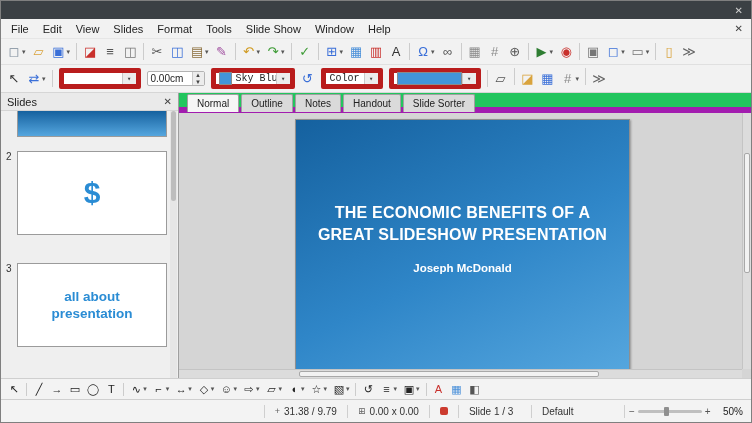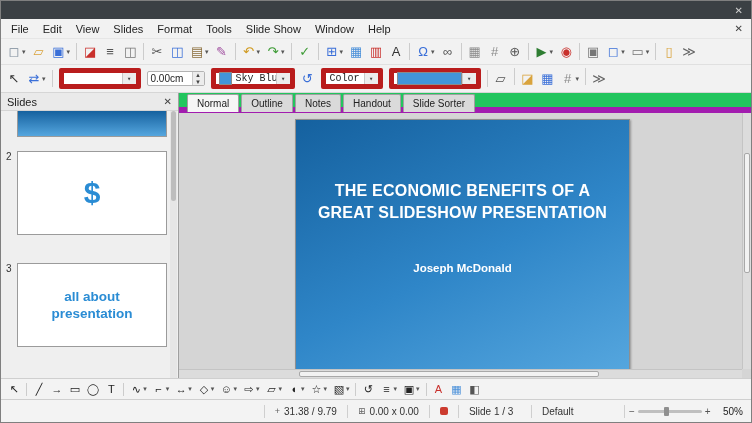--- a/index.html
+++ b/index.html
@@ -74,21 +74,21 @@
   .main { flex:1; display:flex; flex-direction:column; background:#d5d5d5; position:relative; }
   .tabstrip { height:20px; display:flex; align-items:flex-start; padding-left:8px;
               background:#22c55e; border-bottom:6px solid #a21caf; }
   .tab { font-size:10px; padding:3px 9px; background:#dadada; border:1px solid #a0a0a0;
          border-bottom:none; margin-right:2px; border-radius:2px 2px 0 0; position:relative; top:1px; }
   .tab.active { background:#f6f6f6; }
 
   .canvas { flex:1; position:relative; overflow:hidden; }
   .slide { position:absolute; left:116px; top:6px; width:335px; height:252px;
            border:1px solid #8f8f8f; box-shadow:1px 1px 2px rgba(0,0,0,0.3); }
-  .slide-title { position:absolute; top:60px; left:10px; right:10px; text-align:center;
+  .slide-title { position:absolute; top:82px; left:10px; right:10px; text-align:center;
                  color:#fff; font-weight:bold; font-size:16px; line-height:22px; letter-spacing:0.2px; }
   .slide-subtitle { position:absolute; top:142px; left:0; right:0; text-align:center;
                     color:#fff; font-weight:bold; font-size:11.5px; }
   .vscroll { position:absolute; top:0; right:0; bottom:9px; width:9px; background:#dcdcdc;
              border-left:1px solid #c4c4c4; }
   .vthumb { position:absolute; top:40px; height:120px; left:1px; right:1px; background:#f2f2f2;
             border:1px solid #a8a8a8; border-radius:2px; }
   .hscroll { position:absolute; left:0; right:9px; bottom:0; height:9px; background:#dcdcdc;
              border-top:1px solid #c4c4c4; }
   .hthumb { position:absolute; left:120px; width:300px; top:1px; bottom:1px; background:#f2f2f2;

